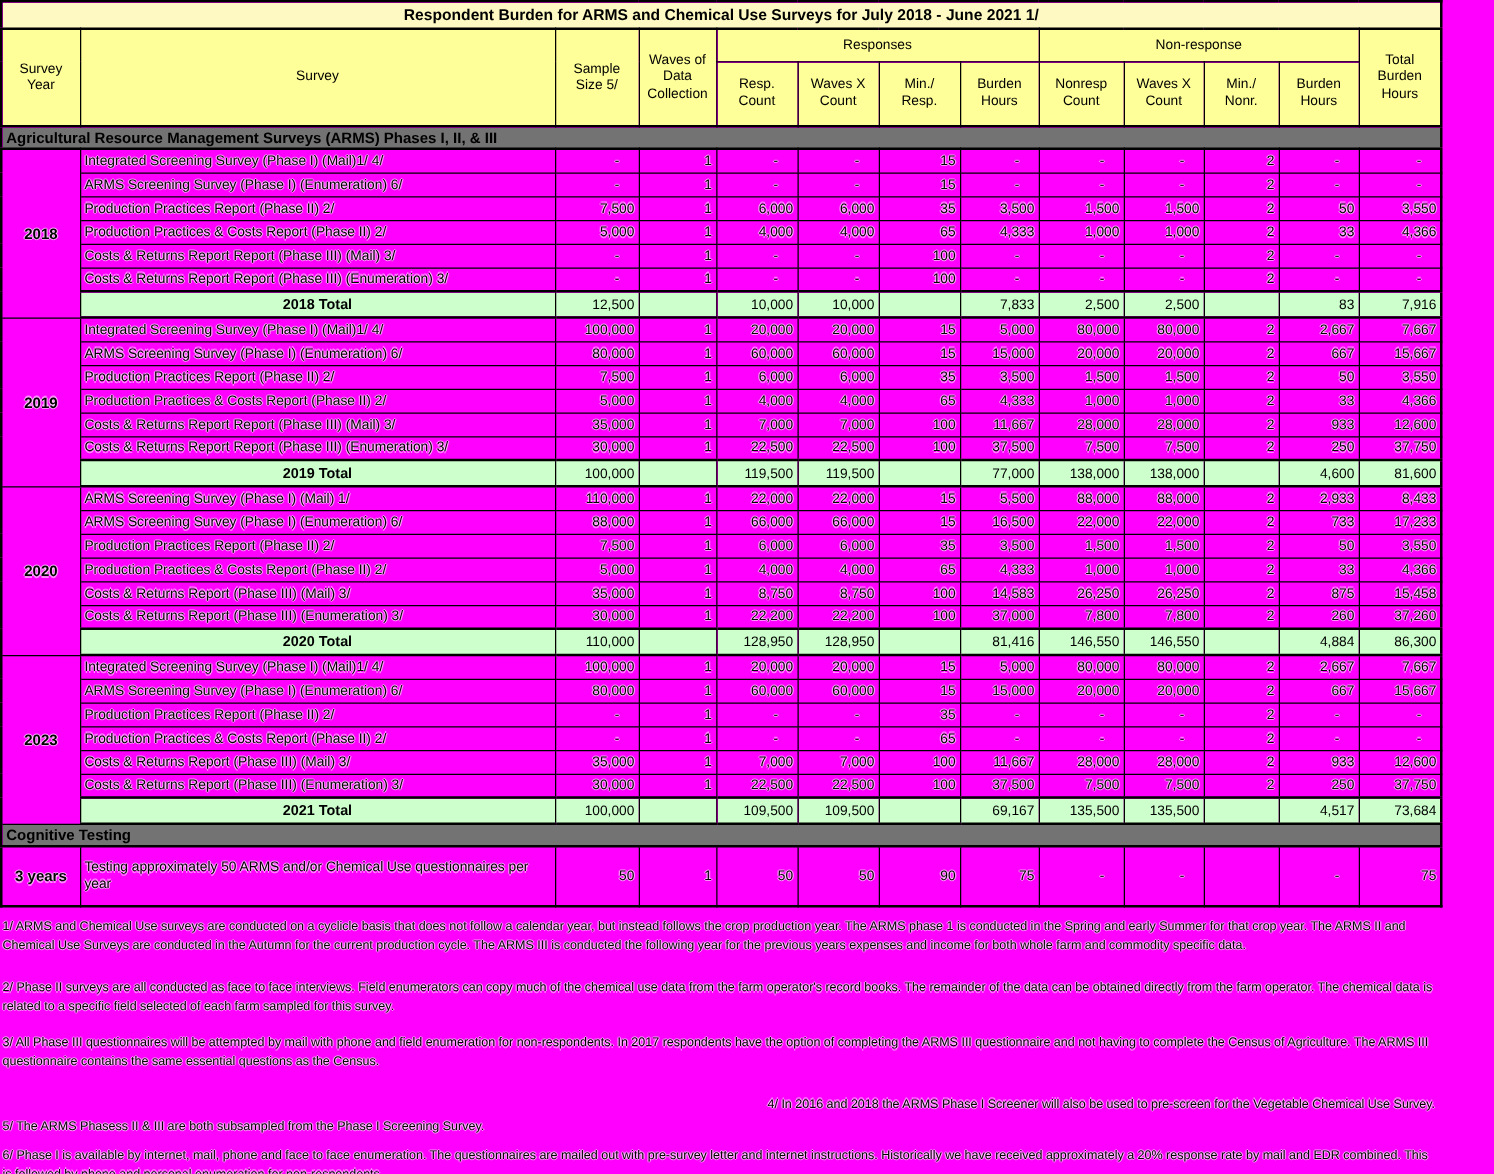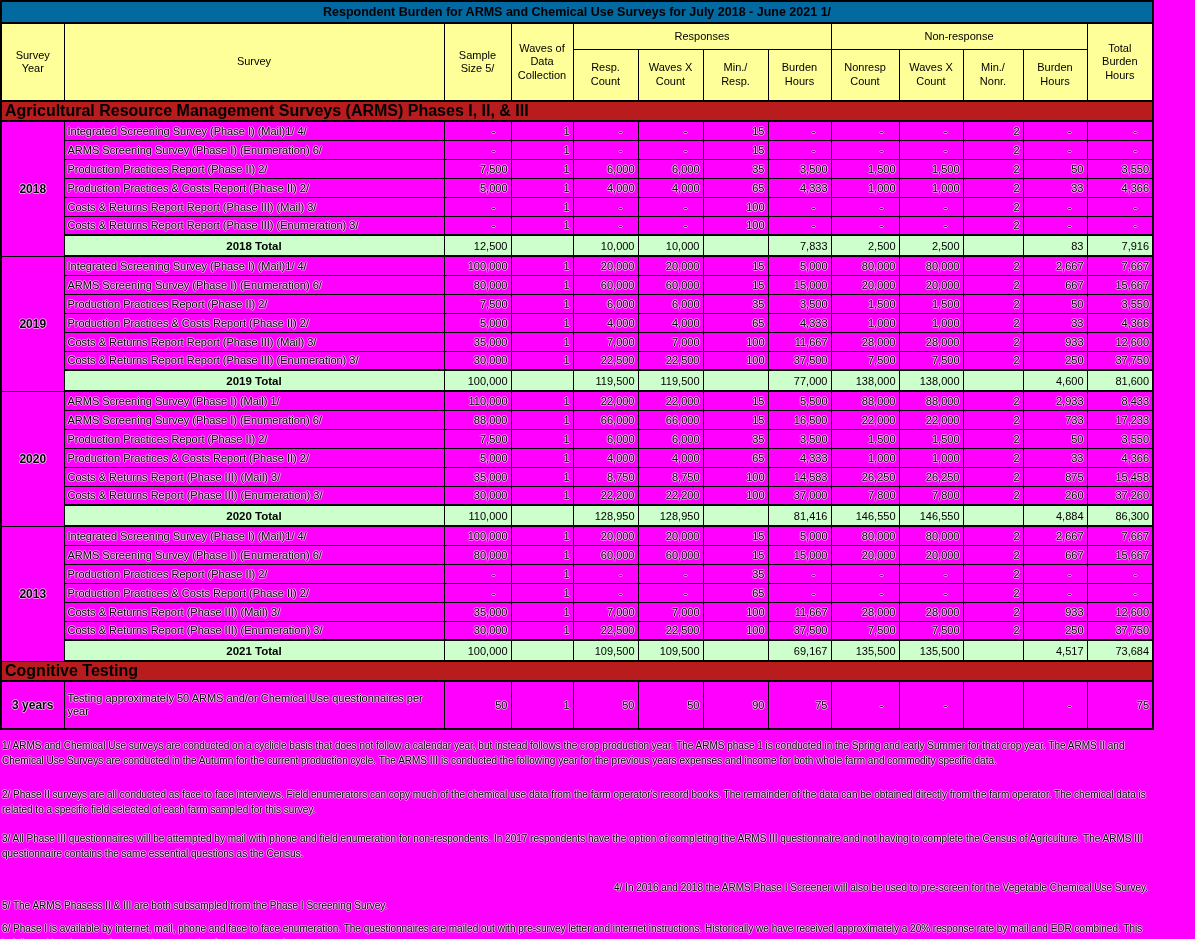--- a/index.html
+++ b/index.html
@@ -17,42 +17,42 @@
     border: 2px solid #000;
   }
   td, th {
     border: 1px solid #000;
     font-size: 11px;
     color: #000;
     padding: 0 3px;
     overflow: hidden;
   }
   .title-cell {
-    background: #0369a1;
+    background: #fef9c3;
     font-weight: bold;
     font-size: 12.5px;
     text-align: center;
     height: 22px;
     border-bottom: 2px solid #000;
   }
   thead th {
     background: #FFFF99;
     font-weight: normal;
     text-align: center;
     vertical-align: middle;
     white-space: pre-line;
     line-height: 1.22;
   }
   tr.group-header-row th { height: 26px; }
   tr.sub-header-row th { height: 52px; }
   thead { border-bottom: 2px solid #000; }
   .band {
-    background: #b91c1c;
+    background: #737373;
     font-weight: bold;
-    font-size: 16px;
+    font-size: 12px;
     text-align: left;
     height: 18px;
     border-bottom: 2px solid #000;
   }
   tr.data-row { height: 19px; }
   tr.data-row td { background: #FF00FF; }
   .on-magenta {
     text-shadow: -1px 0 0 rgba(255,255,255,.55), 1px 0 0 rgba(255,255,255,.55),
                  0 -1px 0 rgba(255,255,255,.55), 0 1px 0 rgba(255,255,255,.55);
   }
@@ -439,21 +439,21 @@
         <td class="num">128,950</td>
         <td class="num"></td>
         <td class="num">81,416</td>
         <td class="num">146,550</td>
         <td class="num">146,550</td>
         <td class="num"></td>
         <td class="num">4,884</td>
         <td class="num">86,300</td>
       </tr>
       <tr class="data-row">
-        <td class="year-cell on-magenta" rowspan="7">2013</td>
+        <td class="year-cell on-magenta" rowspan="7">2023</td>
         <td class="survey-cell on-magenta">Integrated Screening Survey (Phase I) (Mail)1/  4/</td>
         <td class="num on-magenta">100,000</td>
         <td class="num on-magenta">1</td>
         <td class="num on-magenta">20,000</td>
         <td class="num on-magenta">20,000</td>
         <td class="num on-magenta">15</td>
         <td class="num on-magenta">5,000</td>
         <td class="num on-magenta">80,000</td>
         <td class="num on-magenta">80,000</td>
         <td class="num on-magenta">2</td>

